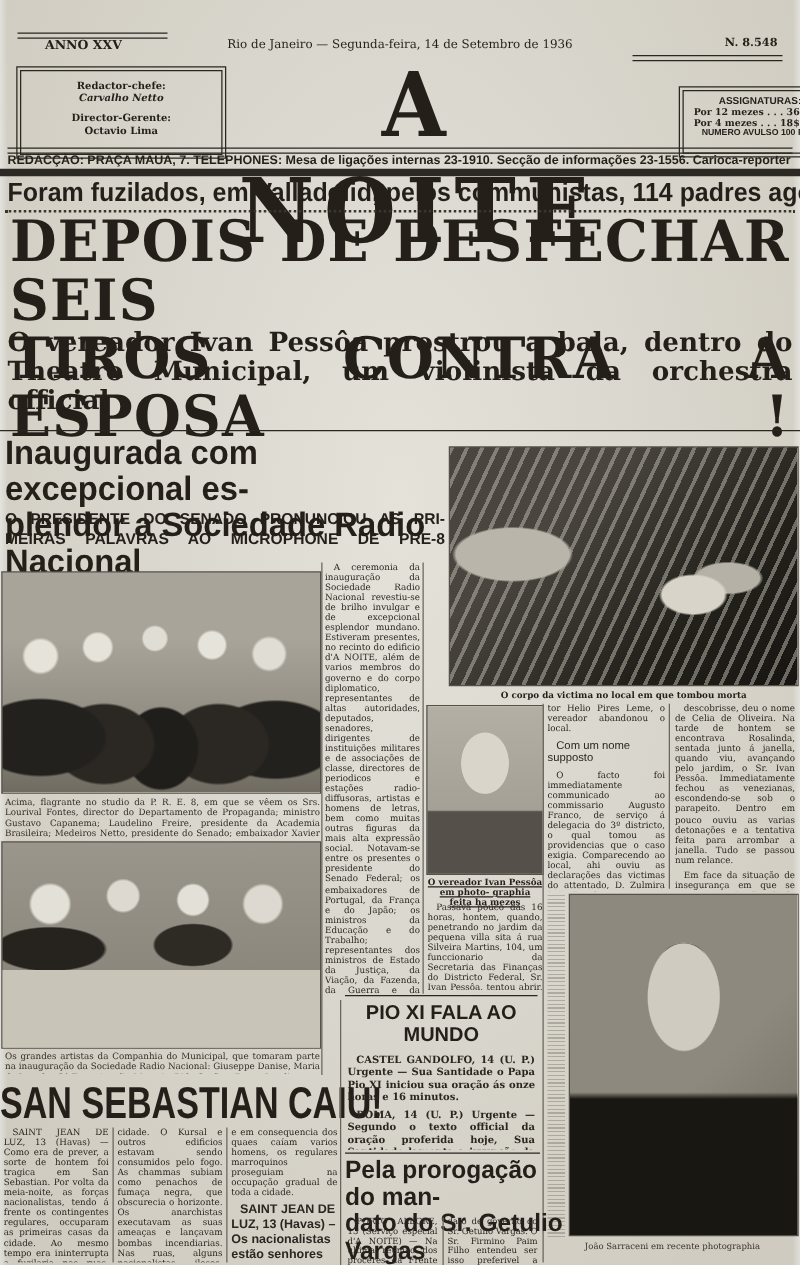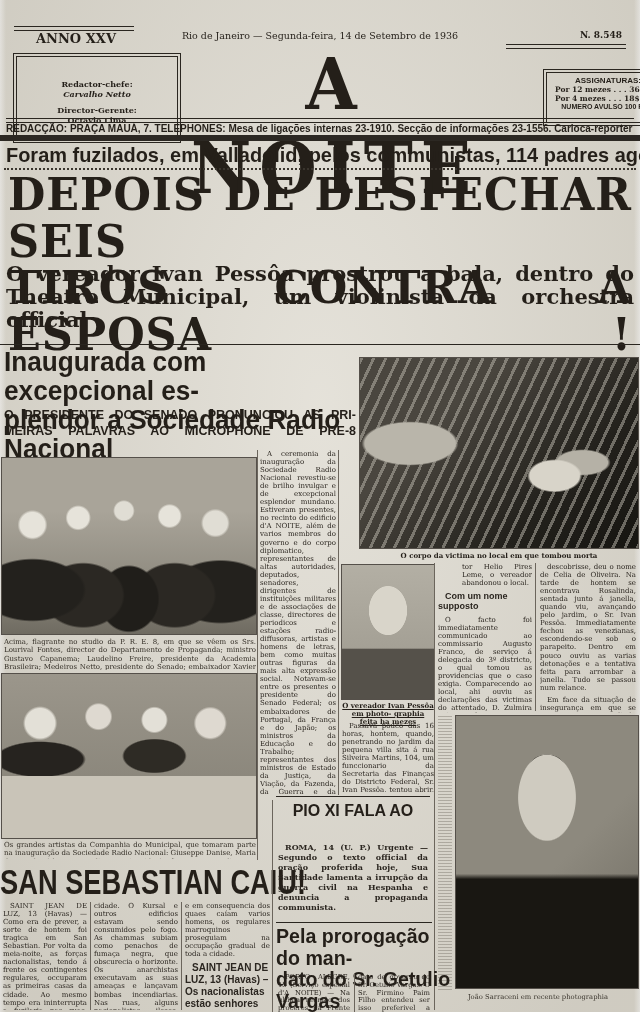--- a/index.html
+++ b/index.html
@@ -68,34 +68,34 @@
   .ph-violinist{
     background:
       radial-gradient(ellipse 26% 26% at 50% 30%, #cfcbc0 0 60%, rgba(0,0,0,0) 62%),
       radial-gradient(ellipse 16% 8% at 50% 19%, #2a2721 0 60%, rgba(0,0,0,0) 62%),
       radial-gradient(ellipse 4% 2% at 44% 29%, #3a362f 0 80%, rgba(0,0,0,0) 82%),
       radial-gradient(ellipse 4% 2% at 56% 29%, #3a362f 0 80%, rgba(0,0,0,0) 82%),
       linear-gradient(180deg, rgba(0,0,0,0) 0 58%, #191712 60% 100%),
       linear-gradient(135deg,#8d897e 0 55%,#6e6a60 100%);
   }
   .vstrip{background:repeating-linear-gradient(180deg,#8b867c 0 1px, rgba(0,0,0,0) 1px 3px);opacity:.55;}
-  .subhead-inline{font-family:"Liberation Sans",sans-serif;font-weight:bold;font-size:9px;text-align:left;margin:3px 0;text-indent:0;}
+  .subhead-inline{font-family:"Liberation Sans",sans-serif;font-weight:normal;font-size:9px;text-align:left;margin:3px 0;text-indent:0;}
 </style>
 </head>
 <body>
 
 <div id="page">
 
   <div class="abs drule" style="left:14px;top:26px;width:120px;"></div>
-  <div class="abs txt b serif" style="left:36px;top:31px;font-size:13px;">ANNO XXV</div>
+  <div class="abs txt b serif" style="left:36px;top:31px;font-size:10px;">ANNO XXV</div>
   <div class="abs txt serif" style="left:160px;top:30px;width:320px;text-align:center;font-size:9.5px;">Rio de Janeiro — Segunda-feira, 14 de Setembro de 1936</div>
   <div class="abs txt b serif" style="right:18px;top:30px;font-size:9px;">N. 8.548</div>
   <div class="abs drule" style="right:14px;top:44px;width:120px;"></div>
 
-  <div class="abs" style="left:16px;top:56px;width:160px;height:60px;border:1px solid #2a2620;outline:1px solid #2a2620;outline-offset:2px;text-align:center;padding-top:22px;">
+  <div class="abs" style="left:16px;top:56px;width:160px;height:60px;border:1px solid #2a2620;outline:1px solid #2a2620;outline-offset:2px;text-align:center;padding-top:6px;">
     <div class="txt b serif" style="font-size:8px;">Redactor-chefe:</div>
     <div class="txt b serif" style="font-size:8px;margin-bottom:6px;font-style:italic;">Carvalho Netto</div>
     <div class="txt b serif" style="font-size:8px;">Director-Gerente:</div>
     <div class="txt b serif" style="font-size:8px;">Octavio Lima</div>
   </div>
 
   <div class="abs txt serif" style="left:180px;top:42px;width:310px;text-align:center;font-size:66px;font-weight:bold;letter-spacing:8px;transform:scaleY(1.08);transform-origin:center top;">A NOITE</div>
 
   <div class="abs" style="left:502px;top:72px;width:122px;height:46px;border:1px solid #2a2620;outline:1px solid #2a2620;outline-offset:2px;text-align:center;padding-top:3px;margin-left:44px;">
     <div class="txt b sans" style="font-size:8px;">ASSIGNATURAS:</div>
@@ -143,21 +143,21 @@
   <div class="abs rule" style="left:257px;top:450px;width:1px;height:410px;background:#6b655c;"></div>
   <div class="abs rule" style="left:338px;top:450px;width:1px;height:345px;background:#6b655c;"></div>
 
   <div class="abs photo ph-face-light" style="left:342px;top:565px;width:92px;height:134px;"></div>
   <div class="abs txt b serif" style="left:342px;top:702px;width:92px;font-size:7px;text-align:center;line-height:1.15;text-decoration:underline;">O vereador Ivan Pessôa em photo- graphia feita ha mezes</div>
   <div class="abs body-col" style="left:342px;top:722px;width:92px;height:70px;">
     <p>Passava pouco das 16 horas, hontem, quando, penetrando no jardim da pequena villa sita á rua Silveira Martins, 104, um funccionario da Secretaria das Finanças do Districto Federal, Sr. Ivan Pessôa, tentou abrir, dirigindo-se á janella de um quarto, nos fundos da casa. Uma senhora, sentada em cadeira de balanço, lia junto da janella...</p>
   </div>
 
   <div class="abs body-col" style="left:438px;top:563px;width:94px;height:150px;">
-    <p style="text-indent:0;margin-left:24px;">tor Helio Pires Leme, o vereador abandonou o local.</p>
+    <p style="text-indent:0;">tor Helio Pires Leme, o vereador abandonou o local.</p>
     <p class="subhead-inline">Com um nome supposto</p>
     <p>O facto foi immediatamente communicado ao commissario Augusto Franco, de serviço á delegacia do 3º districto, o qual tomou as providencias que o caso exigia. Comparecendo ao local, ahi ouviu as declarações das victimas do attentado, D. Zulmira Leite Pessôa.</p>
 
   </div>
   <div class="abs rule" style="left:535px;top:563px;width:1px;height:148px;background:#6b655c;"></div>
   <div class="abs body-col" style="left:540px;top:563px;width:96px;height:150px;">
     <p>descobrisse, deu o nome de Celia de Oliveira. Na tarde de hontem se encontrava Rosalinda, sentada junto á janella, quando viu, avançando pelo jardim, o Sr. Ivan Pessôa. Immediatamente fechou as venezianas, escondendo-se sob o parapeito. Dentro em pouco ouviu as varias detonações e a tentativa feita para arrombar a janella. Tudo se passou num relance.</p>
     <p>Em face da situação de insegurança em que se encontrava, D. Rosalinda resolveu mudar-se immediatamente para a casa de seu pae, na avenida Atlantica, como diversas vezes fizera.</p>
 
   </div>
@@ -178,22 +178,24 @@
   <div class="abs rule" style="left:181px;top:902px;width:1px;height:108px;background:#6b655c;"></div>
   <div class="abs body-col" style="left:185px;top:902px;width:85px;height:108px;">
     <p style="text-indent:0;">e em consequencia dos quaes caíam varios homens, os regulares marroquinos proseguiam na occupação gradual de toda a cidade.</p>
     <p class="b sans" style="text-indent:7px;font-size:10px;line-height:1.2;text-align:left;">SAINT JEAN DE LUZ, 13 (Havas) – Os nacionalistas estão senhores de San Sebastian, que se acha em chammas.</p>
   </div>
   <div class="abs rule" style="left:272px;top:800px;width:1px;height:212px;background:#6b655c;"></div>
 
   <div class="abs rule" style="left:276px;top:796px;width:154px;"></div>
   <div class="abs txt b sans" style="left:276px;top:802px;width:154px;text-align:center;font-size:16px;line-height:1.1;">
     <div>PIO XI FALA AO</div>
+    <div>MUNDO</div>
   </div>
   <div class="abs body-col b" style="left:278px;top:842px;width:150px;height:78px;font-size:8px;line-height:1.25;">
+    <p>CASTEL GANDOLFO, 14 (U. P.) Urgente — Sua Santidade o Papa Pio XI iniciou sua oração ás onze horas e 16 minutos.</p>
     <p>ROMA, 14 (U. P.) Urgente — Segundo o texto official da oração proferida hoje, Sua Santidade lamenta a irrupção da guerra civil na Hespanha e denuncia a propaganda communista.</p>
   </div>
 
   <div class="abs rule" style="left:276px;top:922px;width:156px;"></div>
   <div class="abs txt b sans" style="left:276px;top:926px;width:178px;font-size:20px;line-height:1.08;transform:scaleX(.98);transform-origin:left top;">
     <div>Pela prorogação do man-</div>
     <div>dato do Sr. Getulio Vargas</div>
   </div>
   <div class="abs body-col" style="left:278px;top:974px;width:72px;height:38px;font-size:6.8px;">
     <p style="text-indent:7px;">PORTO ALEGRE, 13 (Serviço especial d'A NOITE) — Na ultima reunião dos proceres da Frente Unica, a maioria dos presentes se manifestou partidaria da prorogação do man-</p>

